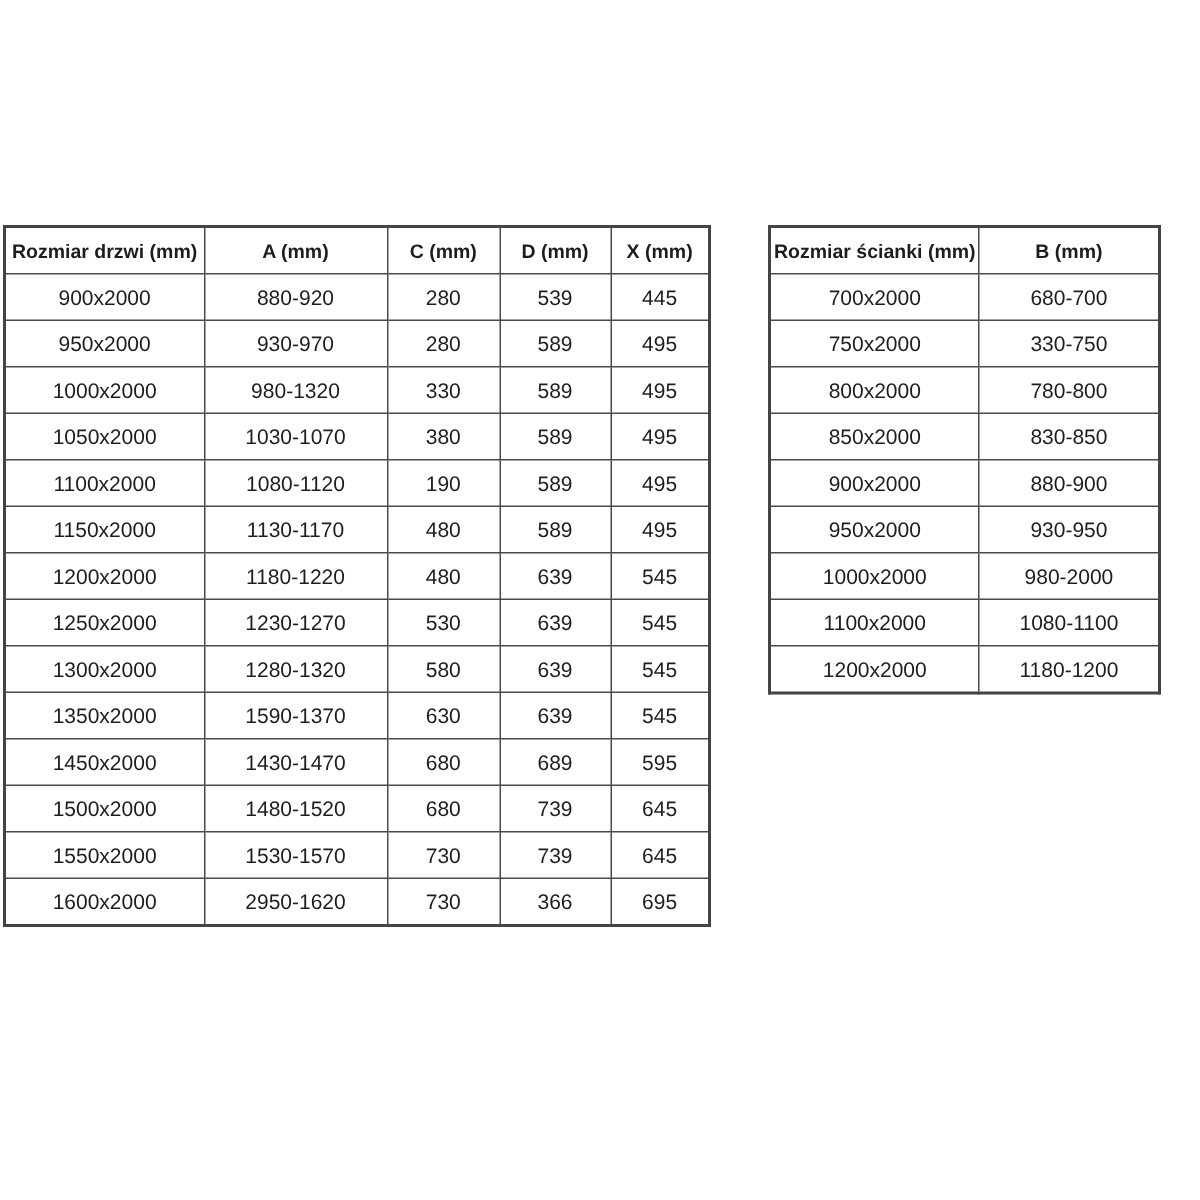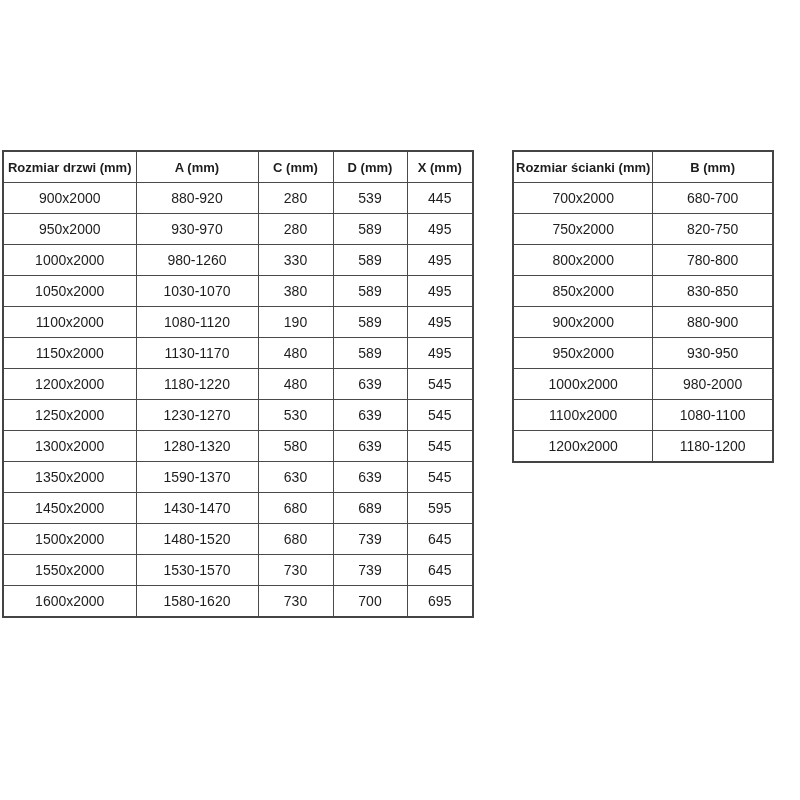--- a/index.html
+++ b/index.html
@@ -78,21 +78,21 @@
           </tr>
           <tr>
             <td>950x2000</td>
             <td>930-970</td>
             <td>280</td>
             <td>589</td>
             <td>495</td>
           </tr>
           <tr>
             <td>1000x2000</td>
-            <td>980-1260</td>
+            <td>980-1320</td>
             <td>330</td>
             <td>589</td>
             <td>495</td>
           </tr>
           <tr>
             <td>1050x2000</td>
             <td>1030-1070</td>
             <td>380</td>
             <td>589</td>
             <td>495</td>
@@ -155,23 +155,23 @@
           </tr>
           <tr>
             <td>1550x2000</td>
             <td>1530-1570</td>
             <td>730</td>
             <td>739</td>
             <td>645</td>
           </tr>
           <tr>
             <td>1600x2000</td>
-            <td>1580-1620</td>
+            <td>2950-1620</td>
             <td>730</td>
-            <td>700</td>
+            <td>366</td>
             <td>695</td>
           </tr>
         </tbody>
       </table>
   </div>
   <div class="table-wrap right">
     <table class="spec-table">
         <colgroup>
           <col style="width: 138px;">
           <col style="width: 120px;">
@@ -182,21 +182,21 @@
             <th>B (mm)</th>
           </tr>
         </thead>
         <tbody>
           <tr>
             <td>700x2000</td>
             <td>680-700</td>
           </tr>
           <tr>
             <td>750x2000</td>
-            <td>820-750</td>
+            <td>330-750</td>
           </tr>
           <tr>
             <td>800x2000</td>
             <td>780-800</td>
           </tr>
           <tr>
             <td>850x2000</td>
             <td>830-850</td>
           </tr>
           <tr>

